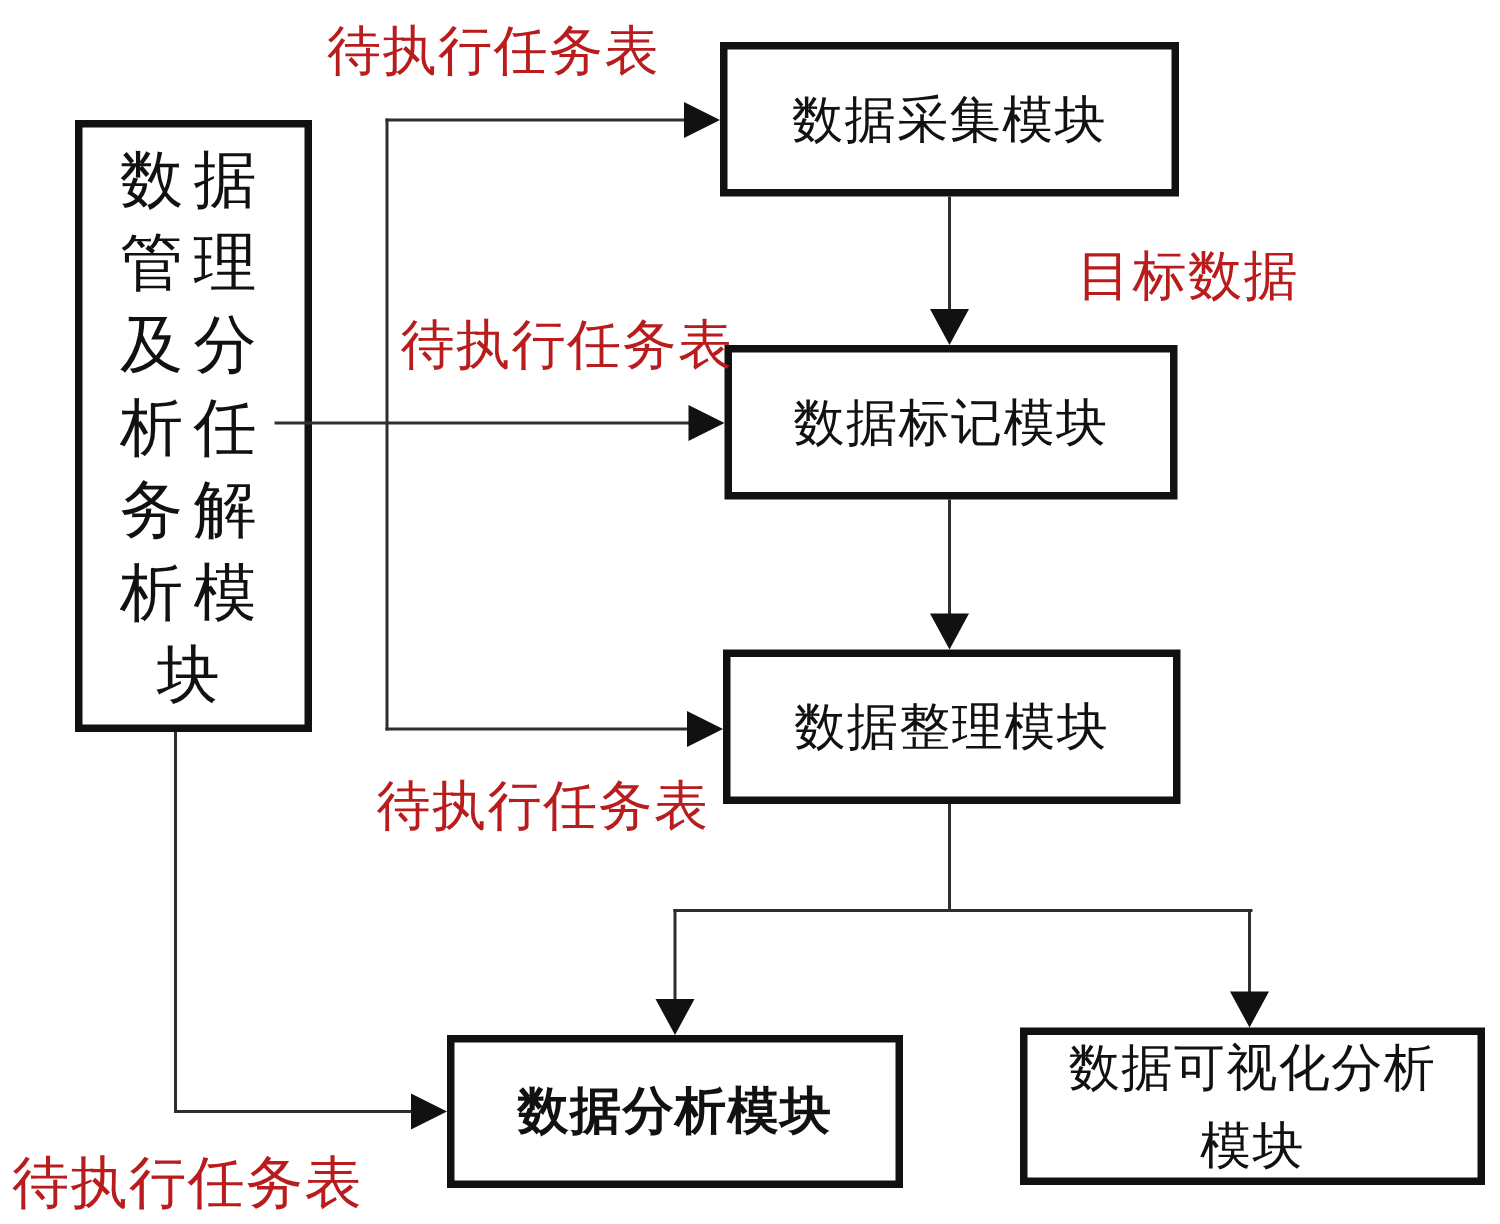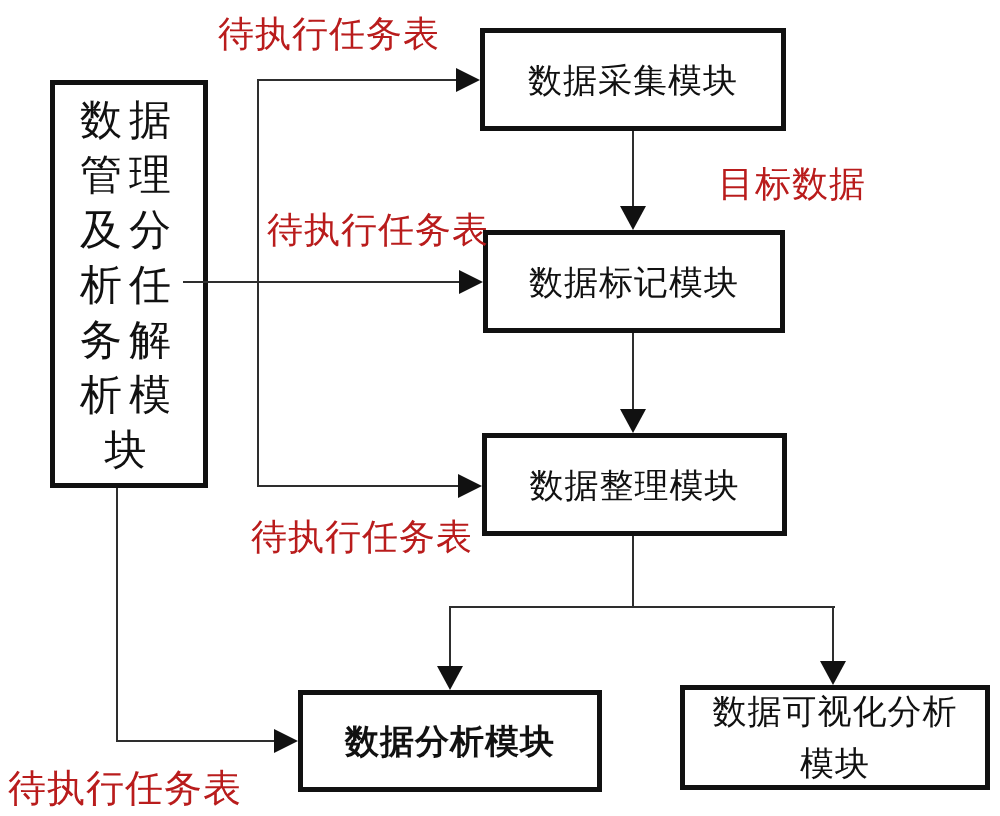--- a/index.html
+++ b/index.html
@@ -39,21 +39,20 @@
     letter-spacing: 7px;
     line-height: 55px;
     word-break: break-all;
     text-align: center;
   }
   
   #node-visualize .node-label {
     width: 272px;
     word-break: break-all;
     line-height: 52px;
-    font-family: Liberation Serif, serif;
   }
   .line {
     position: absolute;
     background: #2e2e2e;
   }
   .arrow-right {
     position: absolute;
     width: 0;
     height: 0;
     border-left: 24px solid #111111;

